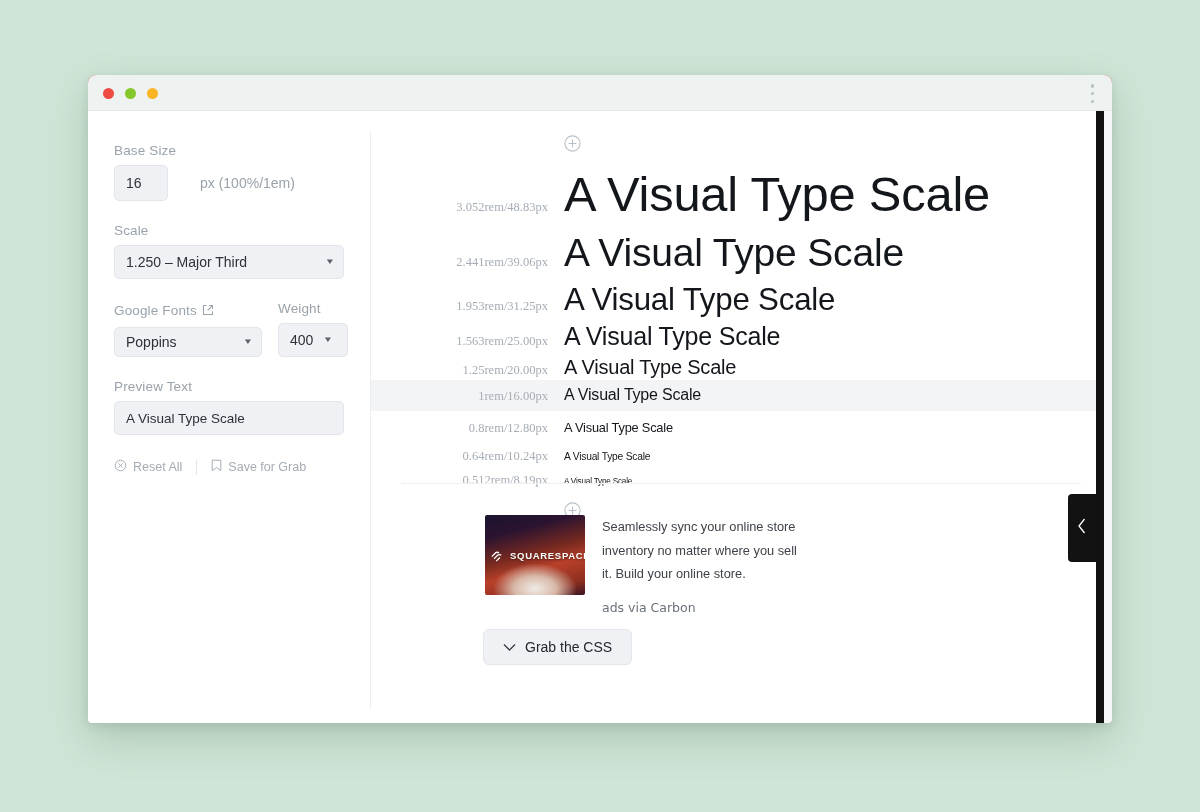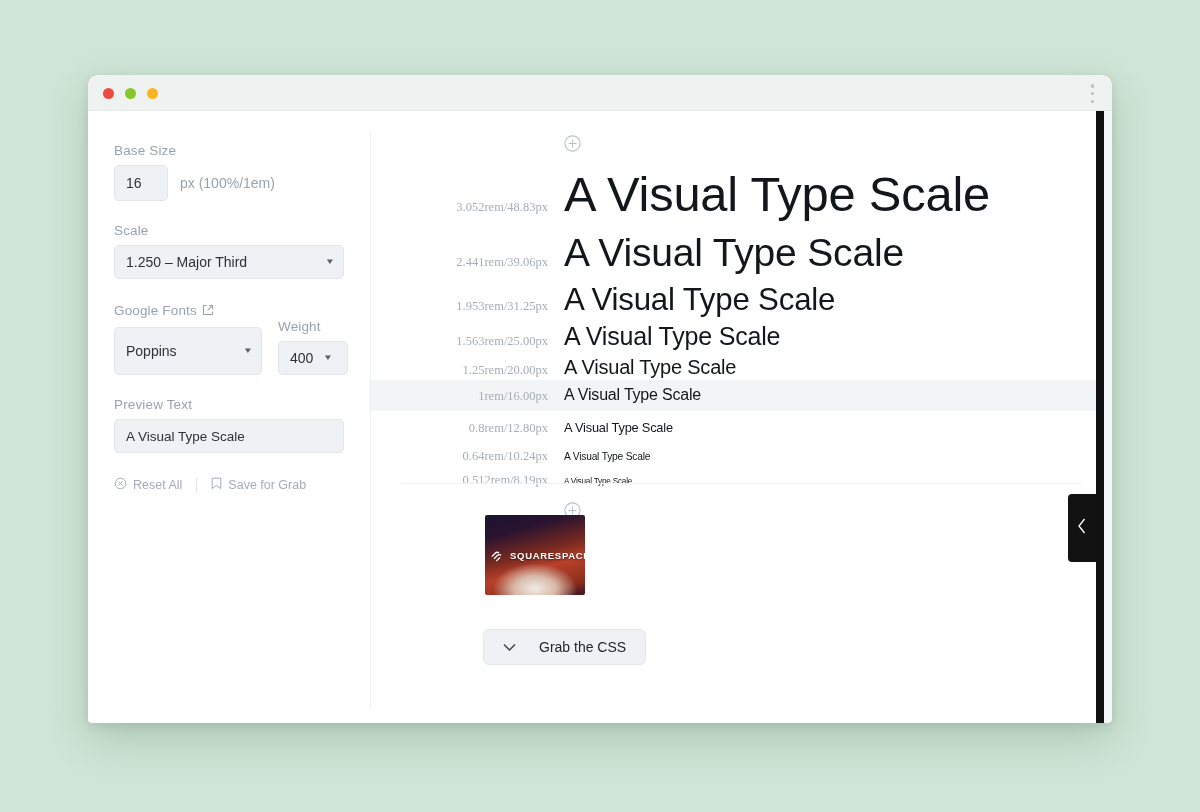--- a/index.html
+++ b/index.html
@@ -111,21 +111,21 @@
     border: 1px solid #e2e5e9;
     border-radius: 5px;
     box-sizing: border-box;
     font-family: "Liberation Sans", sans-serif;
     color: #2d3239;
     display: flex;
     align-items: center;
     padding: 0 11px;
   }
 
-  #basesize-row { display: flex; align-items: center; }
+  #basesize-row { display: flex; align-items: center; gap: 20px; }
   #basesize-input {
     width: 54px;
     height: 36px;
     font-size: 14px;
   }
   #basesize-unit {
     font-family: "Liberation Sans", sans-serif;
     font-size: 14px;
     color: #9aa3ab;
     margin-left: 12px;
@@ -154,21 +154,21 @@
     gap: 16px;
   }
   #gfonts-label-wrap {
     display: flex;
     align-items: center;
     gap: 5px;
   }
   #ext-icon { display: block; }
   #font-select {
     width: 148px;
-    height: 48px;
+    height: 30px;
     font-size: 14px;
     justify-content: space-between;
     padding-right: 9px;
   }
   #weight-select {
     width: 70px;
     height: 34px;
     font-size: 14px;
     justify-content: space-between;
     padding-right: 15px;
@@ -311,21 +311,21 @@
     display: flex;
     gap: 12px;
   }
   .btn {
     height: 36px;
     background: #eff1f4;
     border: 1px solid #e3e6ea;
     border-radius: 6px;
     display: flex;
     align-items: center;
-    gap: 23px;
+    gap: 9px;
     padding: 0 19px;
     font-family: "Liberation Sans", sans-serif;
     font-size: 14px;
     color: #222830;
     box-sizing: border-box;
   }
 
   
   #right-scroll {
     position: absolute;
@@ -516,20 +516,24 @@
         <div id="ad-thumb">
           <div id="ad-thumb-logo">
             <svg width="15" height="13" viewBox="0 0 15 13" fill="none" stroke="#ffffff" stroke-width="1.3">
               <path d="M1.8 7.6l3.6-3.6a2.5 2.5 0 013.6 0"></path>
               <path d="M4 9.9l3.6-3.6a2.5 2.5 0 013.6 0"></path>
               <path d="M6.3 12.1l3.6-3.6"></path>
             </svg>
             <span id="ad-thumb-logo-text">SQUARESPACE</span>
           </div>
         </div>
+        <div>
+          <div id="ad-text">Seamlessly sync your online store inventory no matter where you sell it. Build your online store.</div>
+          <div id="ad-via">ads via Carbon</div>
+        </div>
       </div>
 
       <div id="btn-row">
         <div class="btn">
           <span>
             <svg width="13" height="9" viewBox="0 0 13 9" fill="none" stroke="#3b4149" stroke-width="1.4">
               <path d="M1 1.5l5.5 5.5L12 1.5"></path>
             </svg>
           </span>
           <span>Grab the CSS</span>

